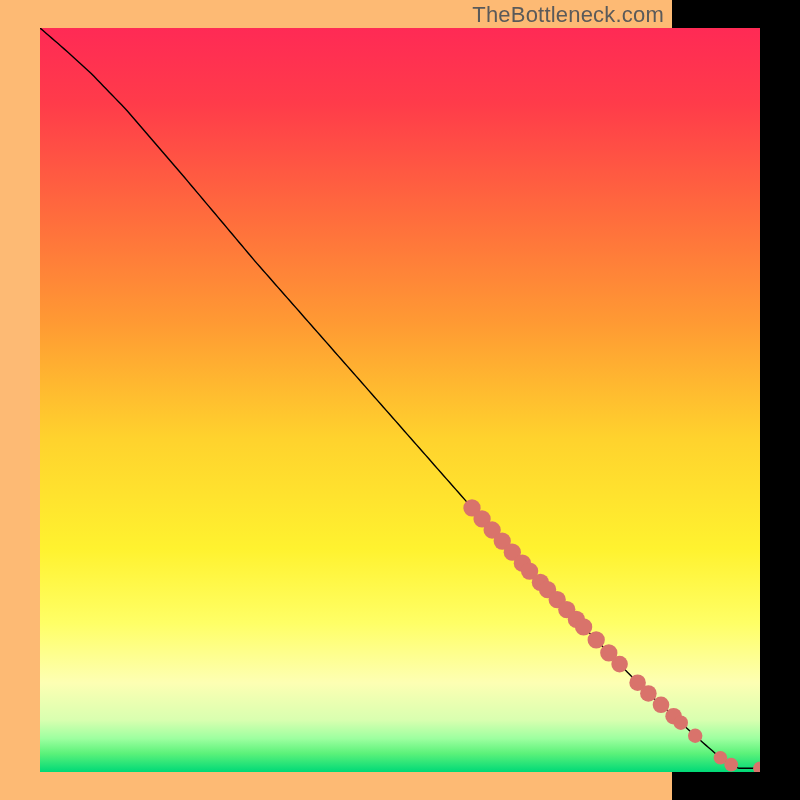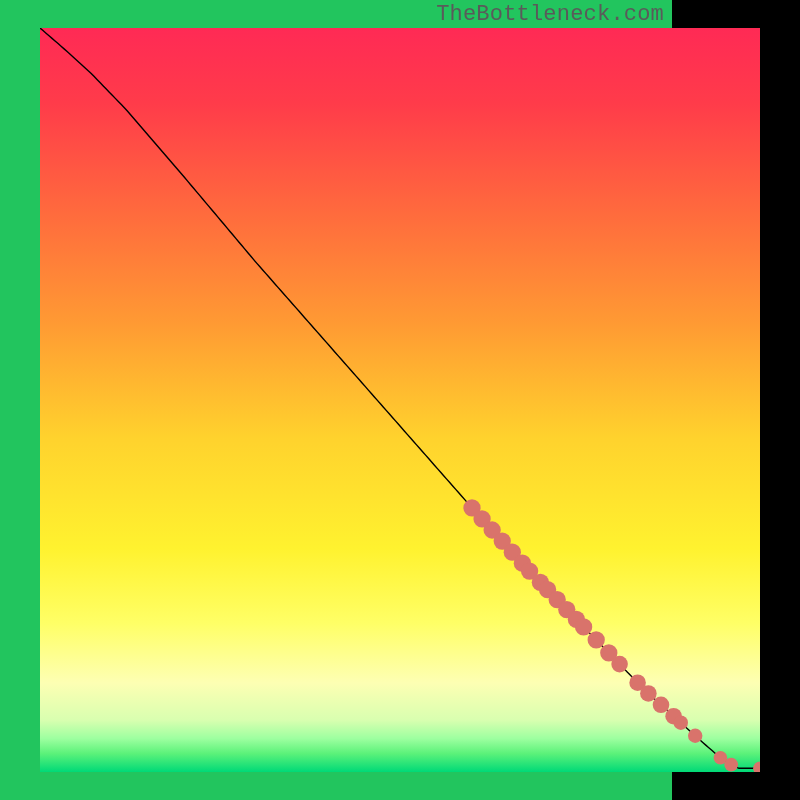--- a/index.html
+++ b/index.html
@@ -8,22 +8,21 @@
     width: 800px;
     height: 800px;
     background: #000;
     overflow: hidden;
     font-family: Arial, Helvetica, sans-serif;
   }
   .stage {
     position: relative;
     width: 672px;
     height: 800px;
-    background: #22c55e;
-    font-family: Liberation Mono, monospace;
+    background: #fdba74;
   }
   .watermark {
     position: absolute;
     top: 2px;
     right: 8px;
     color: #5a5a5a;
     font-size: 22px;
     font-weight: 400;
     letter-spacing: 0.2px;
     z-index: 10;

